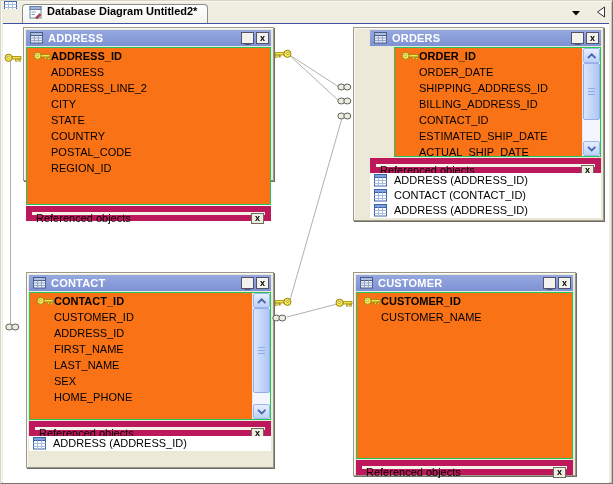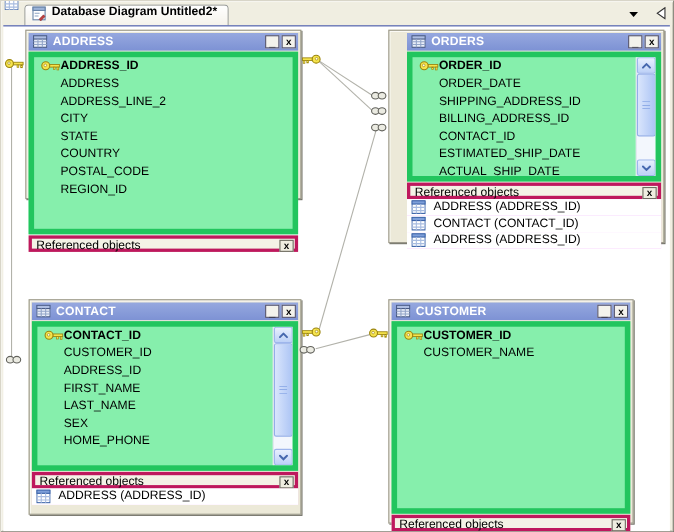--- a/index.html
+++ b/index.html
@@ -27,48 +27,48 @@
   .entity{position:absolute;z-index:2;box-sizing:border-box;padding:2px;background:#ECE9D8;
     border:1px solid #9C998B;box-shadow:1px 1px 0 #6F6E64, inset 1px 1px 0 #FBFAF5;}
   .titlebar{height:16px;display:flex;align-items:center;padding:0 2px 0 4px;
     background:linear-gradient(#96A8DF,#7D92D4);color:#fff;font-weight:bold;}
   .ttext{margin-left:5px;letter-spacing:.2px;}
   .winbtns{margin-left:auto;display:flex;gap:2px;}
   .winbtn{width:13px;height:12px;box-sizing:border-box;background:#F3F2EC;border:1px solid #52526E;
     color:#000;font-weight:bold;display:flex;justify-content:center;cursor:default;}
   .winbtn.min{font-size:10px;line-height:6px;align-items:flex-end;}
   .winbtn.close{font-size:9px;line-height:11px;align-items:center;}
-  .fields{position:relative;margin-top:1px;background:#86efac;border:5px solid #22c55e;overflow:hidden;}
+  .fields{position:relative;margin-top:1px;background:#f97316;border:1px solid #22c55e;overflow:hidden;}
   .row{position:relative;height:16px;line-height:16px;padding-left:24px;white-space:nowrap;}
   .row.pk{font-weight:bold;}
   .rowkey{position:absolute;left:6px;top:3px;}
   
   .vscroll{position:absolute;top:0;right:0;bottom:0;width:17px;background:#F3F7FD;border-left:1px solid #E2E6EE;}
   .sbtn{position:absolute;left:0;width:17px;height:15px;box-sizing:border-box;border:1px solid #9EB6EC;
     border-radius:2px;background:linear-gradient(#E7EFFE,#BDD1F7);display:flex;align-items:center;justify-content:center;}
   .sbtn.up{top:0;} .sbtn.down{bottom:0;}
   .sthumb{position:absolute;left:0;width:17px;box-sizing:border-box;border:1px solid #94AEE8;border-radius:2px;
     background:linear-gradient(90deg,#D9E5FC,#AEC6F5);}
   .sthumb::after{content:"";position:absolute;left:4px;right:4px;top:50%;height:7px;margin-top:-4px;
     background:repeating-linear-gradient(#8FACE8 0 1px, rgba(0,0,0,0) 1px 3px);}
   
   .refbar{position:relative;margin-top:1px;height:15px;box-sizing:border-box;line-height:13px;
-    padding-left:4px;background:#F4F2E6;border:3px solid #be185d;}
+    padding-left:4px;background:#F4F2E6;border:6px solid #be185d;}
   .refx{position:absolute;right:1px;top:1px;width:13px;height:11px;box-sizing:border-box;
     background:#EFEDE0;border:1px solid #6E6C61;font-size:9px;font-weight:bold;line-height:9px;text-align:center;}
   .refitems{background:#f0abfc;}
   .refitem{position:relative;height:15px;line-height:15px;padding-left:24px;white-space:nowrap;background:#fff;}
   .refitem svg{position:absolute;left:4px;top:1px;}
   
   #win-address{left:22px;top:26px;width:251px;height:154px;}
   #win-orders{left:352px;top:26px;width:251px;height:194px;padding-left:16px;}
   #win-contact{left:25px;top:271px;width:248px;height:196px;}
   #win-customer{left:352px;top:271px;width:223px;height:204px;}
   #win-address .fields{height:156px;}
-  #win-orders .fields{height:108px;}
+  #win-orders .fields{height:108px;margin-left:24px;}
   #win-contact .fields{height:126px;}
   #win-customer .fields{height:165px;}
 </style>
 </head>
 <body>
 
 <svg width="0" height="0" style="position:absolute" aria-hidden="true">
   <defs>
     <g id="ic-key">
       <rect x="8" y="3.6" width="9" height="2.4" fill="#F6E44C" stroke="#9A8410" stroke-width="0.8"></rect>

